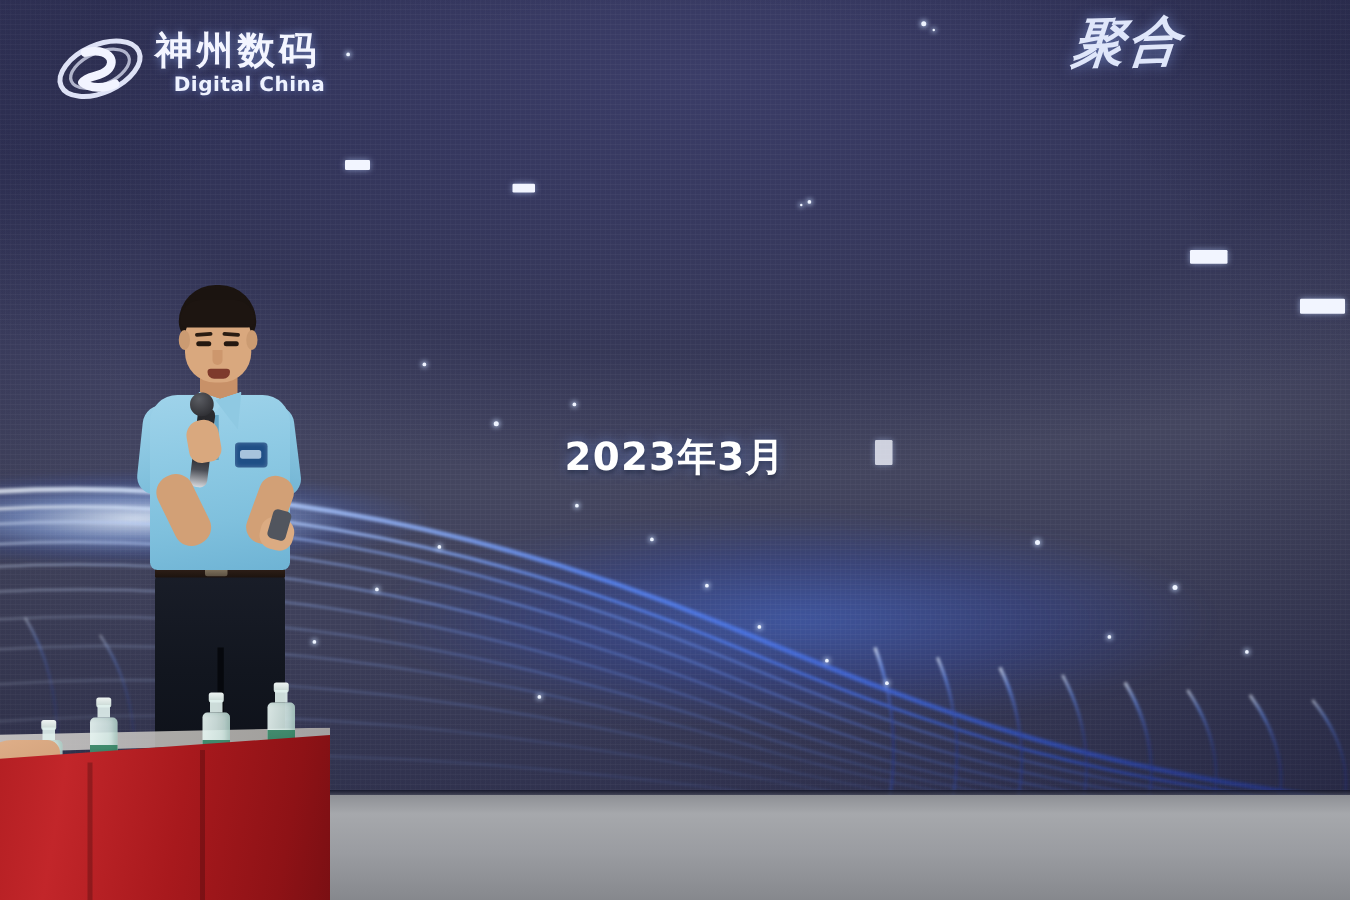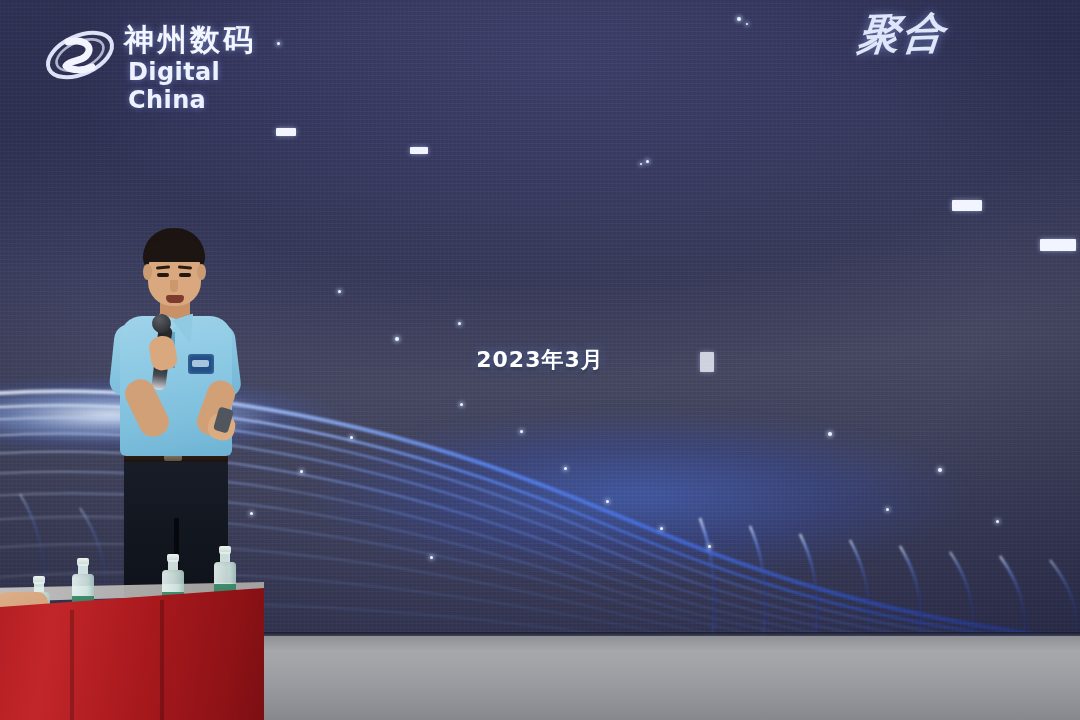--- a/index.html
+++ b/index.html
@@ -63,23 +63,23 @@
   
   .logo-dc { position:absolute; left:42px; top:18px; width:255px; height:78px; }
   .logo-mark { position:absolute; left:0; top:4px; width:76px; height:66px; }
   .logo-cn {
     position:absolute; left:82px; top:2px;
     font-family:"DejaVu Sans","Liberation Sans",sans-serif;
     font-size:30px; font-weight:700; color:#f3f5ff; letter-spacing:3px;
     text-shadow:0 0 7px rgba(150,180,255,0.55);
   }
   .logo-en {
-    position:absolute; left:86px; top:40px;
-    font-family:"DejaVu Sans","Liberation Sans",sans-serif;
-    font-size:24px; font-weight:700; color:#eef2ff; letter-spacing:0.4px;
+    position:absolute; left:97px; top:40px;
+    font-family:"DejaVu Sans","Liberation Sans",sans-serif;
+    font-size:16px; font-weight:700; color:#eef2ff; letter-spacing:0.4px;
     text-shadow:0 0 6px rgba(140,170,255,0.5);
   }
 
   
   .slogan { position:absolute; right:22px; top:14px; text-align:right; }
   .slogan-main {
     font-family:"DejaVu Sans","Liberation Sans",sans-serif;
     font-size:42px; font-weight:700; color:#dfe6fa;
     letter-spacing:2px; font-style:italic;
     transform:skewX(-7deg) rotate(-2deg);
@@ -97,21 +97,21 @@
   .slide-title {
     position:absolute; left:0; right:0; top:178px; text-align:center;
     font-family:"DejaVu Sans","Liberation Sans",sans-serif;
     font-size:48px; font-weight:700; color:#ffffff;
     letter-spacing:2px;
     text-shadow:0 0 14px rgba(120,160,255,0.55), 0 2px 5px rgba(0,0,0,0.55);
   }
   .slide-date {
     position:absolute; left:0; right:0; top:345px; text-align:center;
     font-family:"DejaVu Sans","Liberation Sans",sans-serif;
-    font-size:22px; font-weight:700; color:#ffffff;
+    font-size:31px; font-weight:700; color:#ffffff;
     letter-spacing:1px;
     text-shadow:0 0 10px rgba(120,160,255,0.5), 0 2px 4px rgba(0,0,0,0.5);
   }
   .slide-org {
     position:absolute; left:0; right:0; top:450px; text-align:center;
     font-family:"DejaVu Sans","Liberation Sans",sans-serif;
     font-size:33px; font-weight:700; color:#ffffff;
     letter-spacing:1.5px;
     text-shadow:0 0 12px rgba(110,150,255,0.6), 0 2px 5px rgba(0,0,0,0.45);
   }

